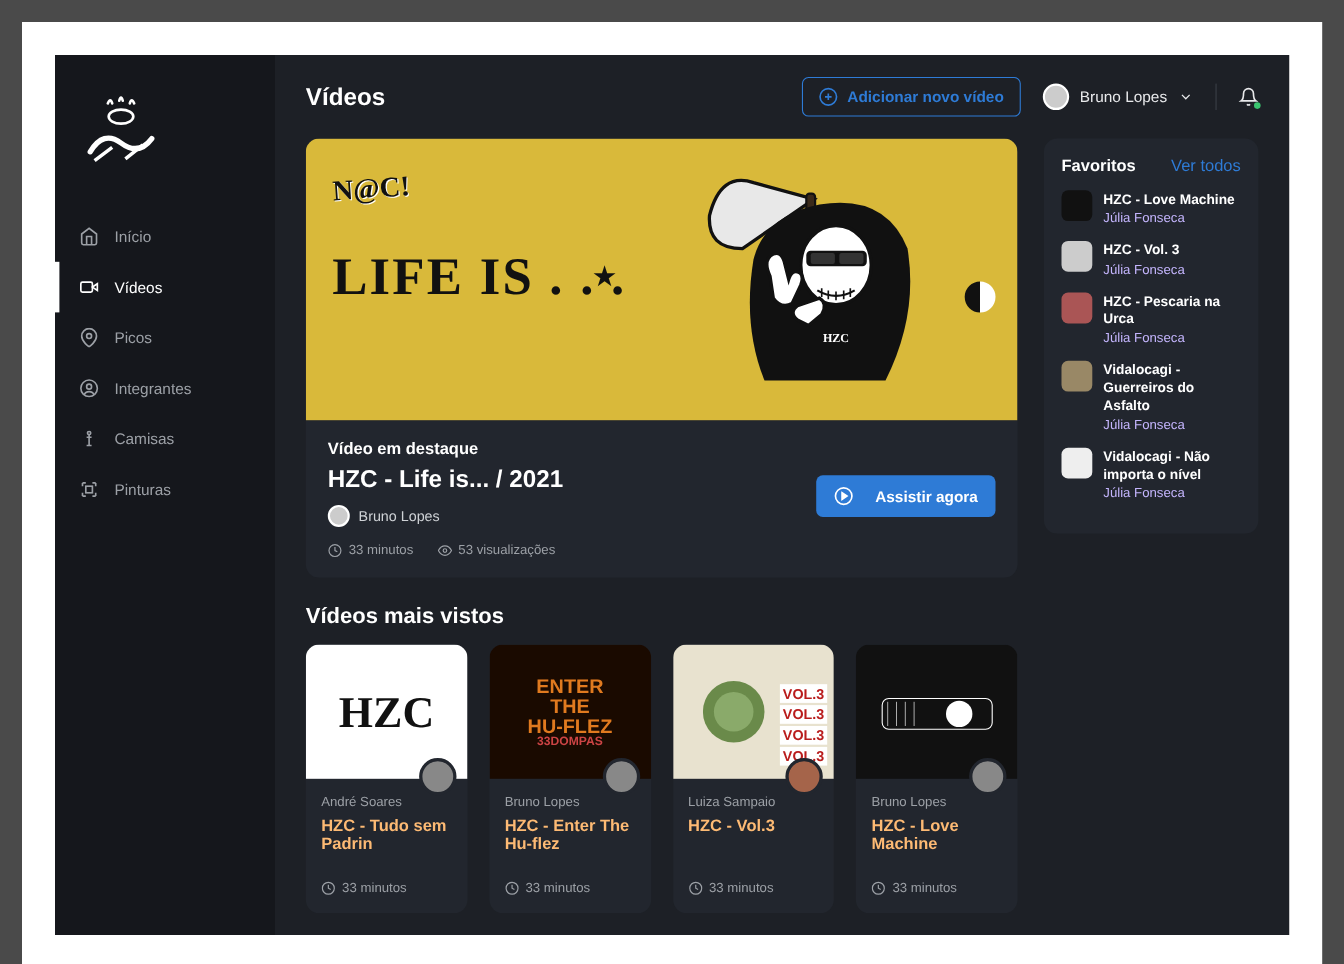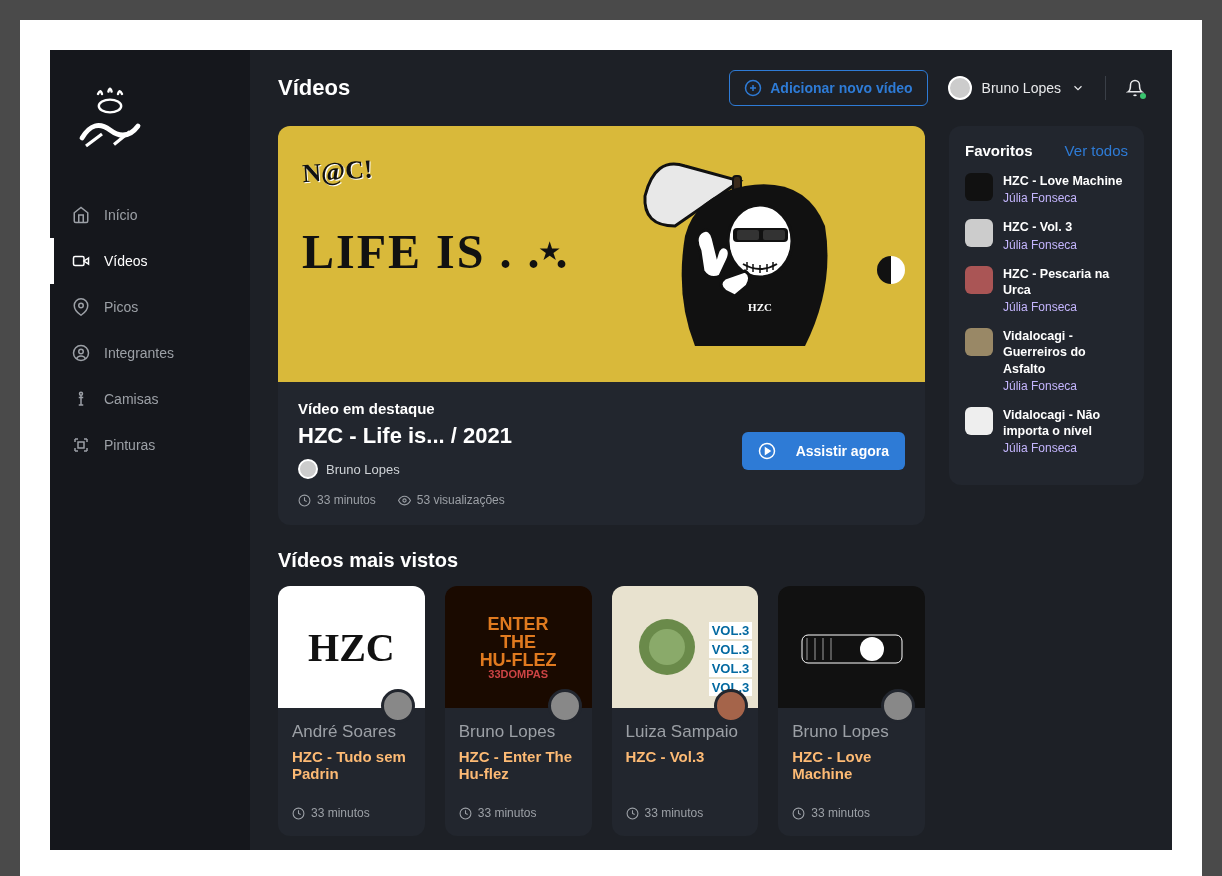--- a/index.html
+++ b/index.html
@@ -41,21 +41,21 @@
   .fav-thumb { width: 28px; height: 28px; border-radius: 6px; background: #3a3f47; flex-shrink: 0; }
   .fav-text { flex: 1; }
   .fav-item-title { color: #fff; font-size: 12.5px; font-weight: 700; line-height: 1.3; }
   .fav-item-auth { color: #c4b5fd; font-size: 12px; margin-top: 2px; }
   .section { margin-top: 24px; }
   .section-title { color: #fff; font-size: 20px; font-weight: 700; margin-bottom: 14px; }
   .cards { display: grid; grid-template-columns: repeat(4, 1fr); gap: 20px; }
   .card { background: #22262e; border-radius: 12px; overflow: hidden; cursor: pointer; }
   .card-art { height: 122px; background: #f0f0f0; position: relative; }
   .card-body { padding: 14px 14px 16px; }
-  .card-author { color: #9ca0a6; font-size: 17px; }
+  .card-author { color: #9ca0a6; font-size: 12px; }
   .card-title { color: #fdba74; font-size: 15px; font-weight: 700; margin-top: 6px; min-height: 40px; }
   .card-time { display: flex; align-items: center; gap: 6px; color: #9ca0a6; font-size: 12px; margin-top: 18px; }
   .card-avatar { position: absolute; right: 10px; bottom: -15px; width: 34px; height: 34px; border-radius: 50%; background: #888; border: 3px solid #22262e; }
   svg { display: block; }
   .art-text { position: absolute; left: 24px; top: 24px; font-family: cursive; color: #111; }
   .art-brand { font-size: 26px; font-weight: 900; transform: rotate(-4deg); text-shadow: 1px 1px 0 #fff; }
   .art-life { font-size: 48px; font-weight: 700; margin-top: 44px; letter-spacing: 2px; font-family: 'Brush Script MT', cursive; }
   .reaper { position: absolute; right: 60px; top: 10px; }
   .yinyang { position: absolute; right: 20px; top: 130px; width: 28px; height: 28px; border-radius: 50%; background: linear-gradient(90deg, #111 50%, #fff 50%); }
   .star { position: absolute; left: 260px; top: 110px; font-size: 26px; color: #111; }
@@ -280,21 +280,21 @@
                     </div>
               </div>
             </div>
 
             <div class="card">
               <div class="card-art vol3">
                 <svg width="70" height="90" viewBox="0 0 70 90">
                       <circle cx="28" cy="45" r="28" fill="#6a8a4a"></circle>
                       <circle cx="28" cy="45" r="18" fill="#8aaa6a"></circle>
                     </svg>
-                <div style="display:flex;flex-direction:column;gap:2px;font-weight:900;font-size:13px;color:#0369a1;margin-top:24px;">
+                <div style="display:flex;flex-direction:column;gap:2px;font-weight:900;font-size:13px;color:#b91c1c;margin-top:24px;">
                   <span style="background:#fff;padding:1px 3px;">VOL.3</span>
                   <span style="background:#fff;padding:1px 3px;">VOL.3</span>
                   <span style="background:#fff;padding:1px 3px;">VOL.3</span>
                   <span style="background:#fff;padding:1px 3px;">VOL.3</span>
                 </div>
                 <div class="card-avatar" style="background:#a5644a;"></div>
               </div>
               <div class="card-body">
                 <div class="card-author">Luiza Sampaio</div>
                 <div class="card-title">HZC - Vol.3</div>

